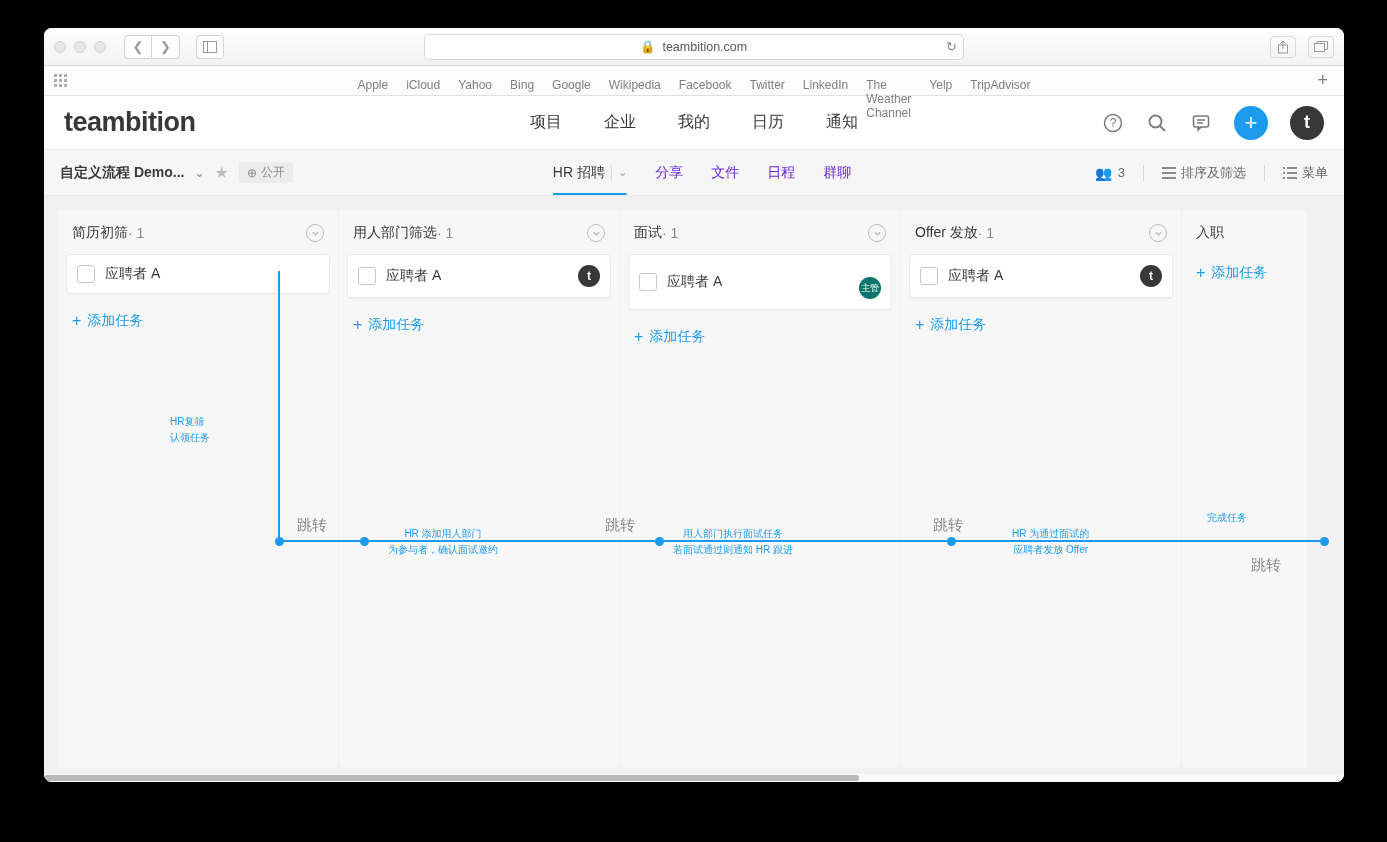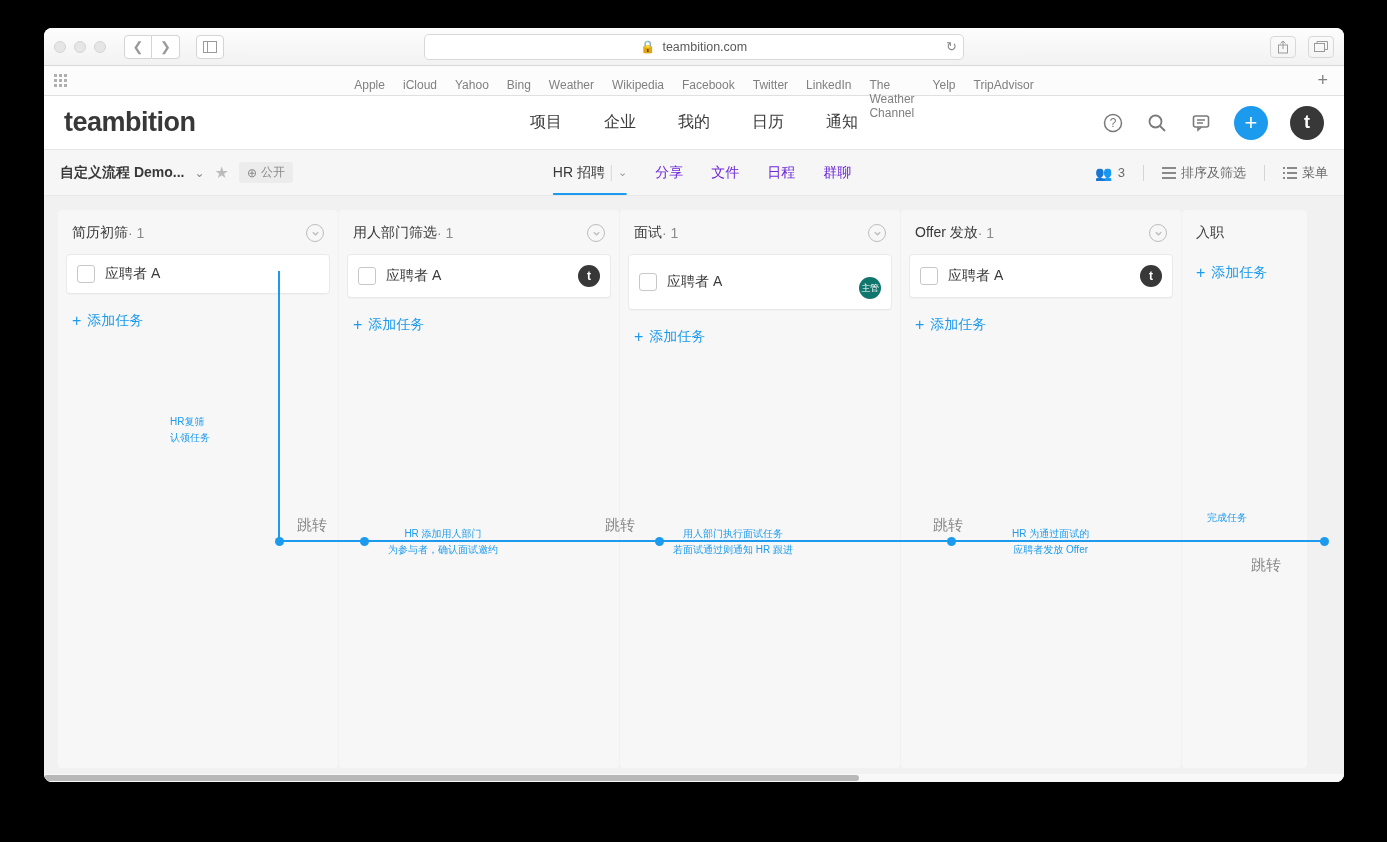--- a/index.html
+++ b/index.html
@@ -170,21 +170,21 @@
         <span></span>
         <span></span>
         <span></span>
         <span></span>
     </div>
     <div class="fav-links" id="fav-links">
         <span>Apple</span>
         <span>iCloud</span>
         <span>Yahoo</span>
         <span>Bing</span>
-        <span>Weather</span>
+        <span>Google</span>
         <span>Wikipedia</span>
         <span>Facebook</span>
         <span>Twitter</span>
         <span>LinkedIn</span>
         <span>The Weather Channel</span>
         <span>Yelp</span>
         <span>TripAdvisor</span>
       </div>
     <div class="plus">+</div>
   </div>

